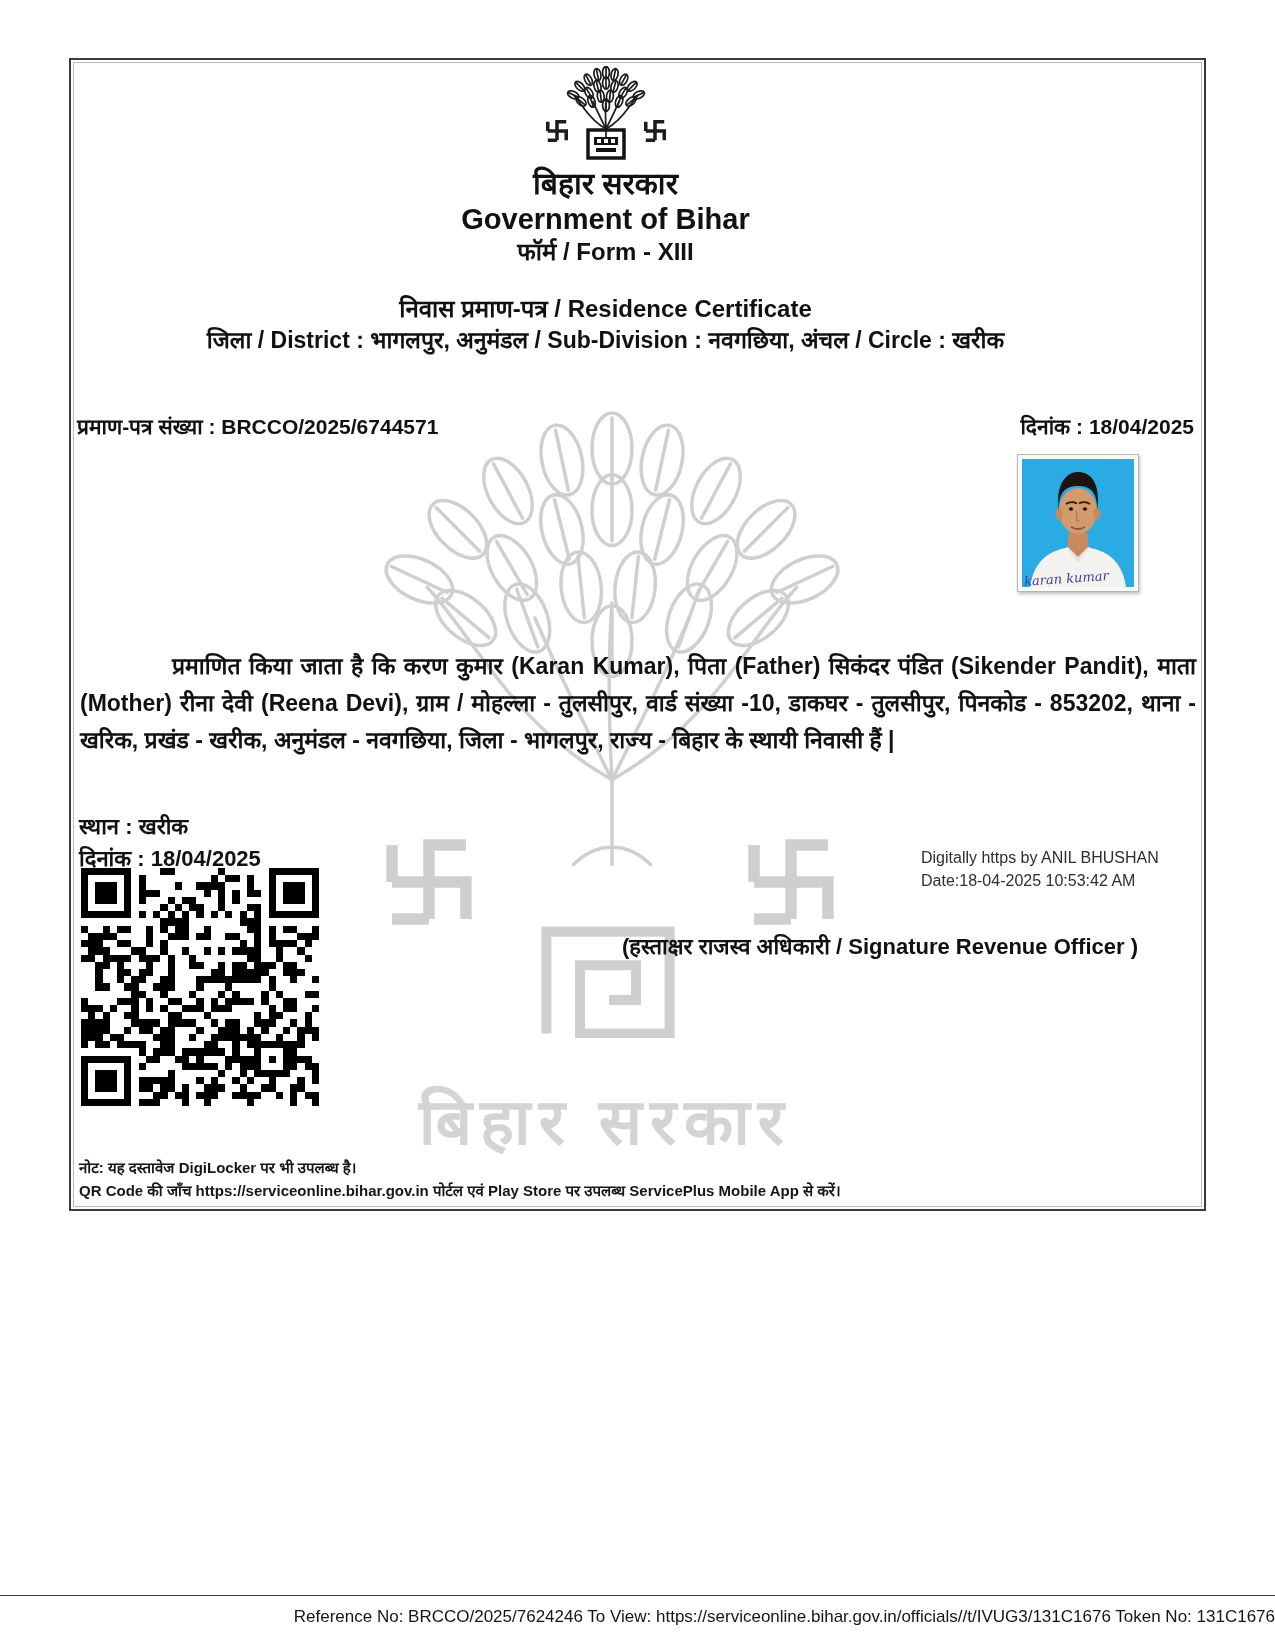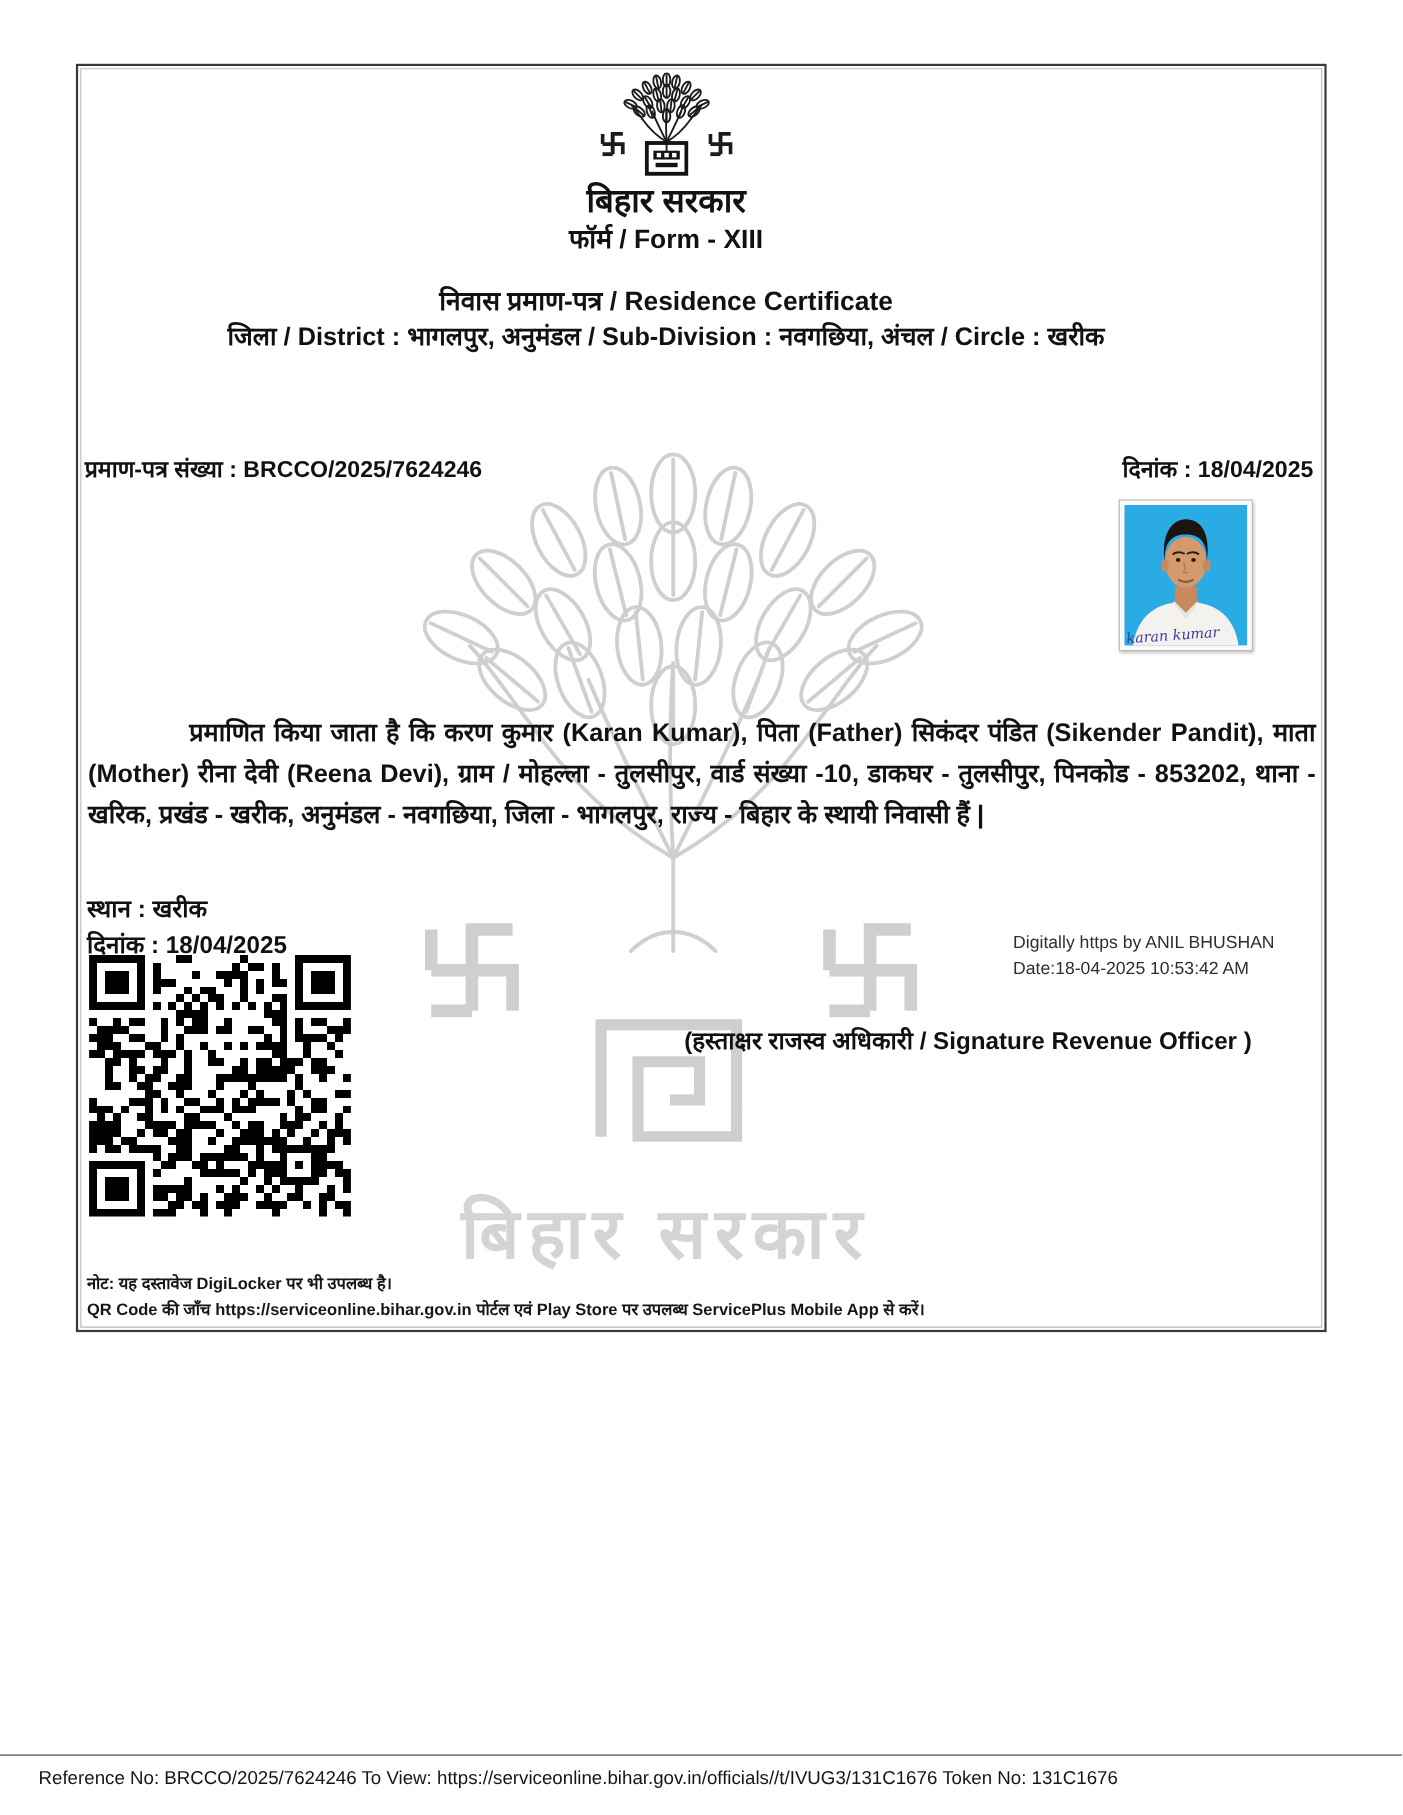--- a/index.html
+++ b/index.html
@@ -81,21 +81,21 @@
   
   .dsig{position:absolute;left:850px;top:786px;font-size:16px;line-height:23px;color:#2e2e2e;z-index:2;}
   
   .qr{position:absolute;left:10px;top:808px;width:238px;height:238px;z-index:3;background:#fff;}
   .qr svg{display:block;width:100%;height:100%;}
   
   .officer{position:absolute;right:66px;top:870px;font-size:22px;font-weight:bold;z-index:2;}
   
   .notes{position:absolute;left:8px;right:10px;top:1096px;z-index:3;font-size:15px;font-weight:bold;line-height:23px;color:#161616;}
   
-  .page-footer{position:absolute;left:0;right:0;top:1595px;border-top:1.5px solid #3a3a3a;z-index:2;background:#fff;}
+  .page-footer{position:absolute;left:0;right:0;top:1595px;border-top:1.5px solid #3a3a3a;z-index:2;background:#fff;text-align:right;}
   .footer-line{margin:11px 0 0 35px;font-size:17px;color:#151515;}
 </style>
 </head>
 <body>
 
 <div class="page">
 
   <div class="cert-box">
 
     <div class="watermark" aria-hidden="true">
@@ -312,27 +312,28 @@
         <div class="emblem-plinth"><svg viewBox="0 0 40 32" fill="none">
     <rect x="2" y="2" width="36" height="28" stroke="#141414" stroke-width="3.5"></rect>
     <rect x="8" y="9" width="24" height="8" fill="#141414"></rect>
     <rect x="11" y="11" width="4" height="4" fill="#fff"></rect>
               <rect x="18" y="11" width="4" height="4" fill="#fff"></rect>
               <rect x="25" y="11" width="4" height="4" fill="#fff"></rect>
     <rect x="10" y="20" width="20" height="4" fill="#141414"></rect>
             </svg></div>
       </div>
       <div class="org-hindi">बिहार सरकार</div>
+      <div class="org-english">Government of Bihar</div>
       <div class="form-line">फॉर्म / Form - XIII</div>
       <div class="cert-title">निवास प्रमाण-पत्र / Residence Certificate</div>
       <div class="district-line">जिला / District : भागलपुर, अनुमंडल / Sub-Division : नवगछिया, अंचल / Circle : खरीक</div>
     </header>
 
     <div class="meta-row">
-      <span>प्रमाण-पत्र संख्या : BRCCO/2025/7624246</span>
+      <span>प्रमाण-पत्र संख्या : BRCCO/2025/6744571</span>
       <span>दिनांक : 18/04/2025</span>
     </div>
 
     <div class="photo-frame">
       <div class="photo-inner">
         <svg viewBox="0 0 112 128" preserveAspectRatio="xMidYMid slice">
           <rect width="112" height="128" fill="#2aabe3"></rect>
           <path d="M8,128 C12,100 30,88 56,88 C82,88 100,100 104,128 Z" fill="#f4f2ee"></path>
           <path d="M44,88 L56,104 L68,88 Z" fill="#e8e4dd"></path>
           <path d="M46,74 L46,88 L56,98 L66,88 L66,74 Z" fill="#c9895e"></path>

